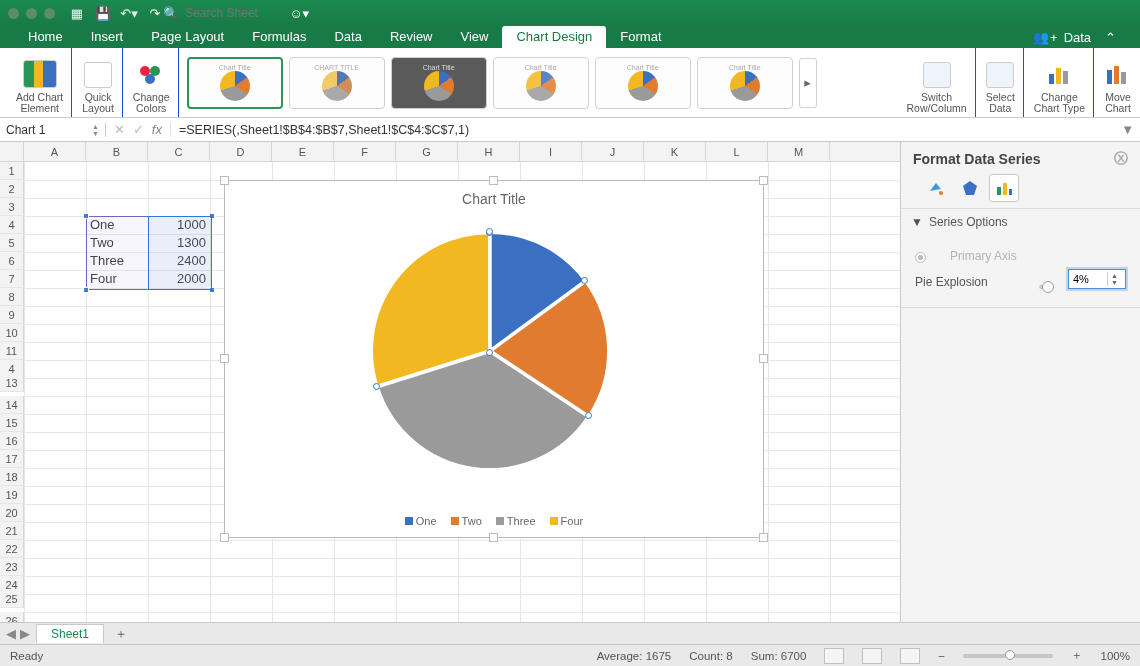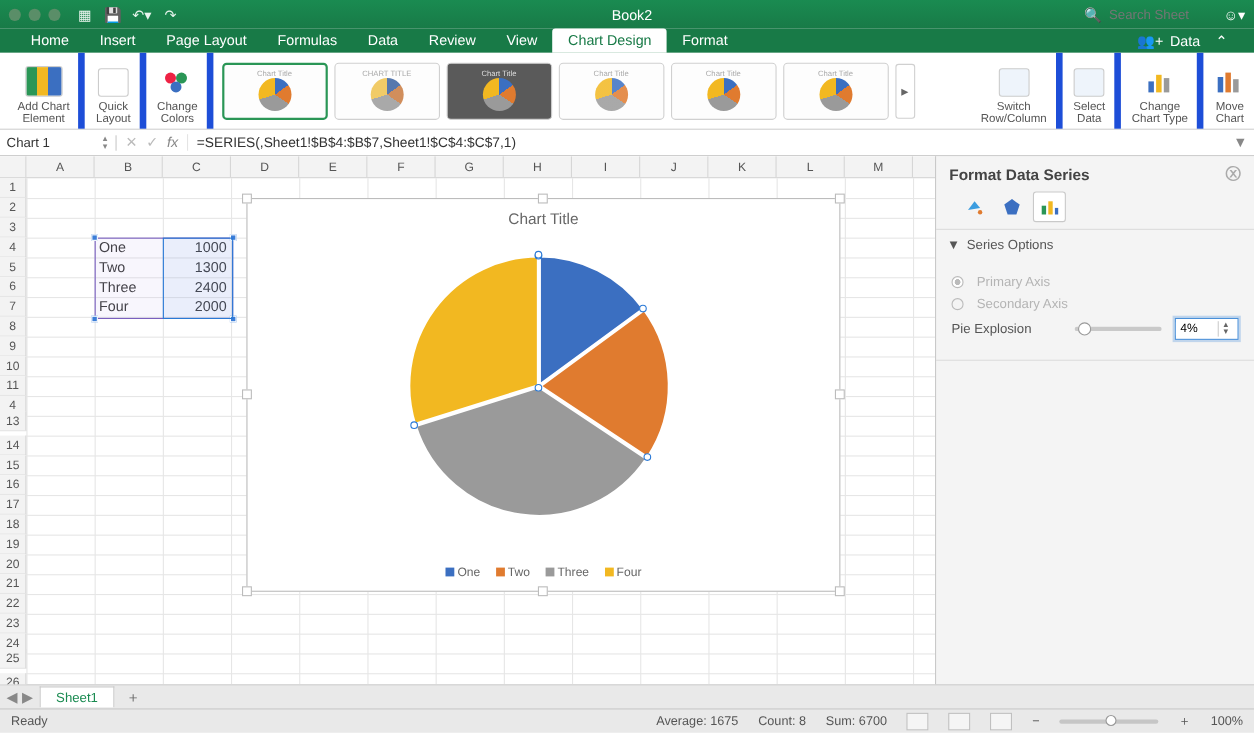--- a/index.html
+++ b/index.html
@@ -18,21 +18,21 @@
 
   
   .menubar { height: 22px; background: #187a47; display: flex; align-items: flex-end; padding: 0 14px; color: #fff; font-size: 13px; }
   .menubar .menuitem { padding: 3px 14px 4px; cursor: default; }
   .menubar .menuitem.active { background: #fff; color: #187a47; border-radius: 3px 3px 0 0; }
   .menubar .spacer { flex:1; }
   .menubar .share { display:flex; align-items:center; gap:6px; padding:3px 10px; }
 
   
   .ribbon { height: 70px; background: #fff; border-bottom: 1px solid #c9c9c9; display:flex; align-items:center; padding:0 0 0 8px; gap:2px; }
-  .ribgroup { display:flex; flex-direction:column; align-items:center; justify-content:flex-end; height:100%; padding:4px 8px 2px; border-right:6px solid #1d4ed8; }
+  .ribgroup { display:flex; flex-direction:column; align-items:center; justify-content:flex-end; height:100%; padding:4px 8px 2px; border-right:1px solid #1d4ed8; }
   .ribgroup:last-child{border-right:none;}
   .ribgroup .lbl { font-size: 10.5px; color:#555; text-align:center; line-height:1.1; margin-top:2px; }
   .ribicon { width:28px; height:26px; border:1px solid #cfcfcf; border-radius:3px; background:#f6f6f6; margin-bottom:2px;}
   .ribicon.small{border:none;background:none;}
   .gallery { display:flex; align-items:center; gap:6px; flex:1; padding:0 6px; height:100%; }
   .gthumb { width:96px; height:52px; border:1px solid #d0d0d0; border-radius:4px; background:#fdfdfd; display:flex; align-items:center; justify-content:center; flex-direction:column; }
   .gthumb.sel{ border:2px solid #2a9656; }
   .gpie{ width:30px; height:30px; border-radius:50%; background:conic-gradient(#3b6fc1 0 54deg,#e07b2f 54deg 124deg,#9a9a9a 124deg 253deg,#f2b821 253deg 360deg); }
   .garrow{ width:18px; height:50px; display:flex; align-items:center; justify-content:center; border:1px solid #d0d0d0; border-radius:3px; color:#666;}
 
@@ -63,29 +63,29 @@
   
   .chartobj{position:absolute;left:224px;top:18px;width:540px;height:358px;border:1px solid #bcbcbc;background:#fff;}
   .chartobj .chtitle{text-align:center;color:#666;font-size:14px;margin-top:10px;}
   .pie{position:absolute;left:135px;top:40px;width:260px;height:260px;}
   .legend{position:absolute;bottom:10px;left:0;right:0;display:flex;justify-content:center;gap:14px;font-size:11px;color:#666;}
   .lsw{width:8px;height:8px;display:inline-block;margin-right:3px;}
   .objhandle{position:absolute;width:9px;height:9px;background:#fff;border:1px solid #bcbcbc;}
   .pieselhandle{position:absolute;width:7px;height:7px;border-radius:50%;background:#fff;border:1.5px solid #2a79d6;}
 
   
-  .fpane{width:290px;background:#f4f4f4;border-left:1px solid #c9c9c9;padding:0;}
+  .fpane{width:240px;background:#f4f4f4;border-left:1px solid #c9c9c9;padding:0;}
   .fpane-head{display:flex;align-items:center;justify-content:space-between;padding:8px 12px 6px;font-size:14px;font-weight:600;color:#444;}
   .fpane-tabs{display:flex;gap:4px;padding:0 0 6px 20px;border-bottom:1px solid #dcdcdc;}
   .ftab{width:30px;height:28px;display:flex;align-items:center;justify-content:center;border:1px solid transparent;border-radius:3px;}
   .ftab.active{border-color:#c9c9c9;background:#fff;}
   .fsection{border-bottom:1px solid #dcdcdc;}
   .fsection-head{padding:6px 10px;font-size:12px;color:#555;display:flex;align-items:center;gap:6px;}
   .fbody{padding:8px 14px 12px;font-size:12px;color:#555;}
-  .frow{display:flex;align-items:center;margin:6px 0;gap:12px;}
+  .frow{display:flex;align-items:flex-end;margin:6px 0;gap:24px;}
   .radio{width:11px;height:11px;border:1px solid #bbb;border-radius:50%;}
   .slider{flex:1;height:4px;background:#c9c9c9;border-radius:2px;position:relative;}
   .slider .knob{position:absolute;left:0;top:-4px;width:12px;height:12px;border-radius:50%;background:#fff;border:1px solid #999;}
   .spinbox{display:flex;align-items:center;border:1px solid #b0b0b0;background:#fff;width:58px;height:20px;}
   .spinbox input{border:none;width:38px;font-size:11px;padding:0 4px;outline:none;}
   .spinbox .steps{display:flex;flex-direction:column;font-size:7px;line-height:7px;color:#666;border-left:1px solid #ccc;padding:0 3px;}
 
   
   .sheettabs { height:22px; background:#e9e9e9; border-top:1px solid #c9c9c9; display:flex; align-items:center; padding:0 6px; gap:6px; }
   .stnav{display:flex;gap:4px;color:#888;}
@@ -109,21 +109,20 @@
     <div class="tdot tred"></div>
     <div class="tdot tyel"></div>
     <div class="tdot tgrn"></div>
   </div>
   <div class="qat">
     <span class="qat-icon">▦</span>
     <span class="qat-icon">💾</span>
     <span class="qat-icon">↶▾</span>
     <span class="qat-icon">↷</span>
   </div>
-  <div class="wintitle">Book2</div>
   <div class="searchbox">
     <span>🔍</span>
     <input placeholder="Search Sheet" style="">
   </div>
   <span style="margin-left:14px">☺▾</span>
 </div>
 
 <div class="menubar">
   <span class="menuitem">Home</span>
   <span class="menuitem">Insert</span>
@@ -406,24 +405,20 @@
     <div class="fsection">
       <div class="fsection-head">
           <span>▼</span>
           <span>Series Options</span>
         </div>
       <div class="fbody">
         <div class="frow" style="color:#b4b4b4">
           <span class="radio" style="background:radial-gradient(#bbb 0 40%,#fff 45%)"></span>
           <span>Primary Axis</span>
         </div>
-        <div class="frow" style="color:#b4b4b4">
-          <span class="radio"></span>
-          <span>Secondary Axis</span>
-        </div>
         <div class="frow">
           <span style="width:100px">Pie Explosion</span>
           <div class="slider">
               <div class="knob" style="left:3px"></div>
             </div>
           <div class="spinbox" style="border-color:#4a90d9;box-shadow:0 0 0 2px rgba(74,144,217,.3)">
               <input value="4%" style="">
               <span class="steps">
                 <span>▲</span>
                 <span>▼</span>

